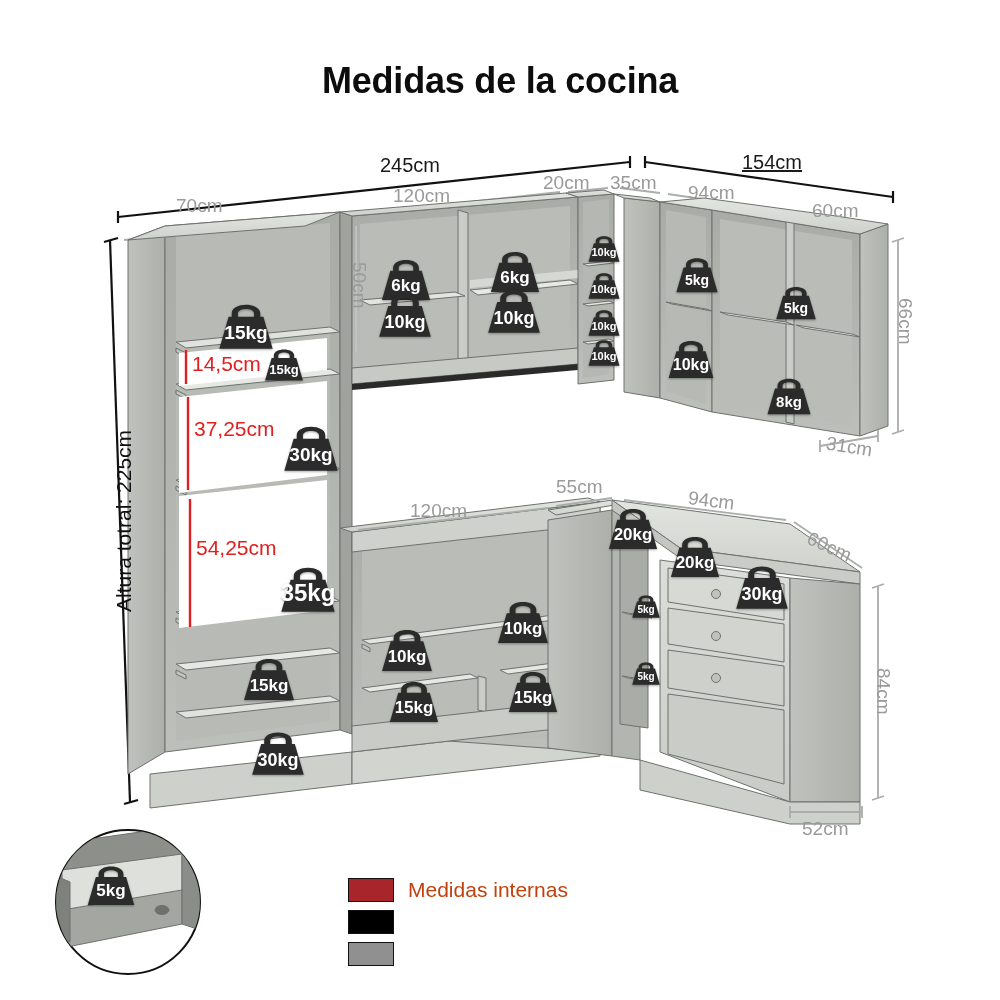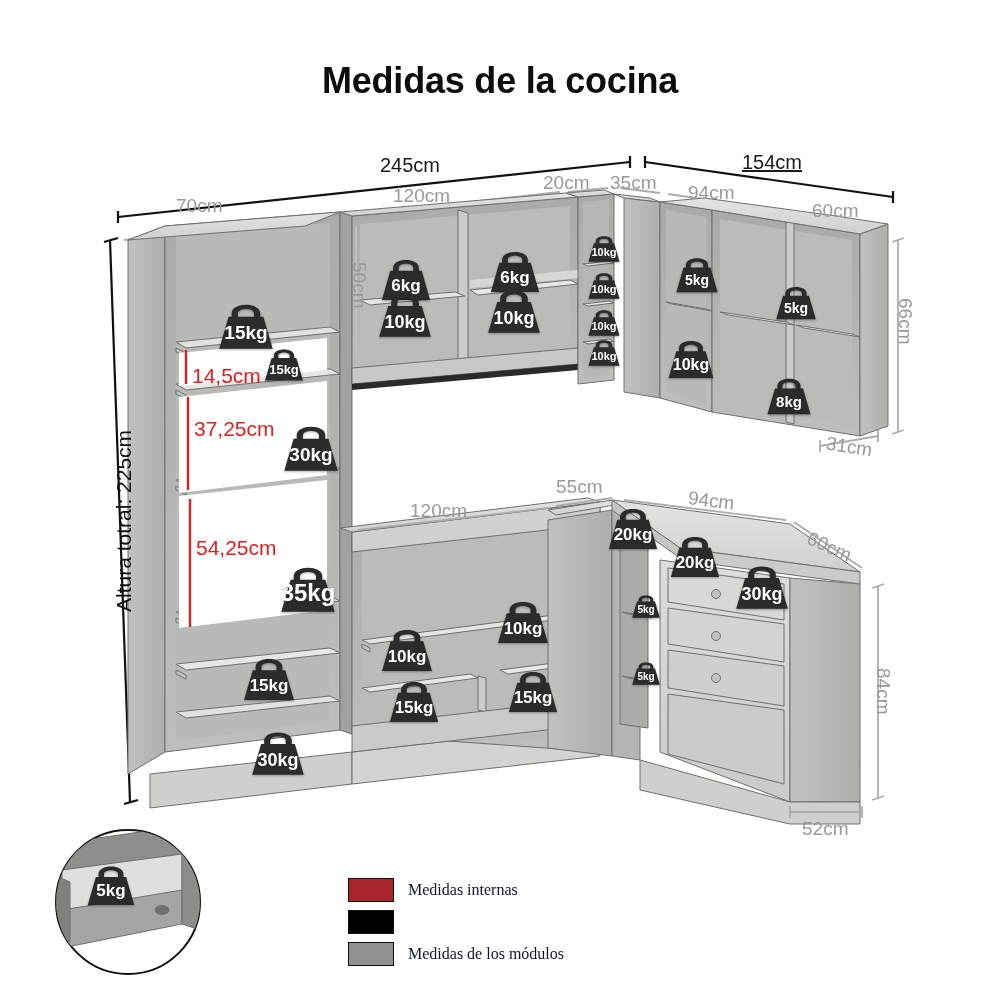--- a/index.html
+++ b/index.html
@@ -43,21 +43,21 @@
     filter:drop-shadow(0 1px 1px rgba(0,0,0,.35));
   }
   .badge .glyph{
     position:absolute;left:0;top:0;width:100%;height:100%;
   }
   .badge .txt{position:relative;z-index:2;padding-bottom:14%;}
 
   .legend{position:absolute;left:348px;top:864px;}
   .legend-row{display:flex;align-items:center;height:28px;margin-bottom:4px;}
   .legend-sw{width:44px;height:22px;border:1px solid #111;margin-right:14px;flex:none;}
-  .legend-tx{font-size:16px;color:#0f172a;font-family:Liberation Serif, serif;}
+  .legend-tx{font-size:21px;color:#c2410c;}
 </style>
 </head>
 <body>
 
 <div id="stage">
 
   <div class="title">Medidas de la cocina</div>
 
   <svg id="scene" viewBox="0 0 1000 1000">
     <defs>
@@ -303,21 +303,21 @@
   <div class="dim" style="left:610px;top:160px;">35cm</div>
   <div class="dim" style="left:688px;top:170px;">94cm</div>
   <div class="dim" style="left:812px;top:188px;">60cm</div>
 
   <div class="dim vlabel" style="left:370px;top:250px;transform:rotate(90deg);">50cm</div>
   <div class="dim vlabel" style="left:916px;top:286px;transform:rotate(90deg);">66cm</div>
   <div class="dim" style="left:826px;top:424px;transform:rotate(9deg);">31cm</div>
 
   <div class="dim vlabel" style="left:112px;top:600px;transform:rotate(-90deg);font-size:21px;color:#111;">Altura totral: 225cm</div>
 
-  <div class="dim internal" style="left:192px;top:352px;">14,5cm</div>
+  <div class="dim internal" style="left:192px;top:340px;">14,5cm</div>
   <div class="dim internal" style="left:194px;top:405px;">37,25cm</div>
   <div class="dim internal" style="left:196px;top:524px;">54,25cm</div>
 
   <div class="dim" style="left:410px;top:488px;">120cm</div>
   <div class="dim" style="left:556px;top:464px;">55cm</div>
   <div class="dim" style="left:688px;top:478px;transform:rotate(7deg);">94cm</div>
   <div class="dim" style="left:806px;top:524px;transform:rotate(24deg);">60cm</div>
   <div class="dim vlabel" style="left:894px;top:656px;transform:rotate(90deg);">84cm</div>
   <div class="dim" style="left:802px;top:806px;">52cm</div>
 
@@ -523,17 +523,16 @@
   <div class="legend">
     <div class="legend-row">
       <span class="legend-sw" style="background:#A8252B;"></span>
       <span class="legend-tx">Medidas internas</span>
     </div>
     <div class="legend-row">
       <span class="legend-sw" style="background:#000000;"></span>
     </div>
     <div class="legend-row">
       <span class="legend-sw" style="background:#909090;"></span>
-      <span class="legend-tx">Medidas de los módulos</span>
     </div>
   </div>
 
 </div>
 
 </body></html>

